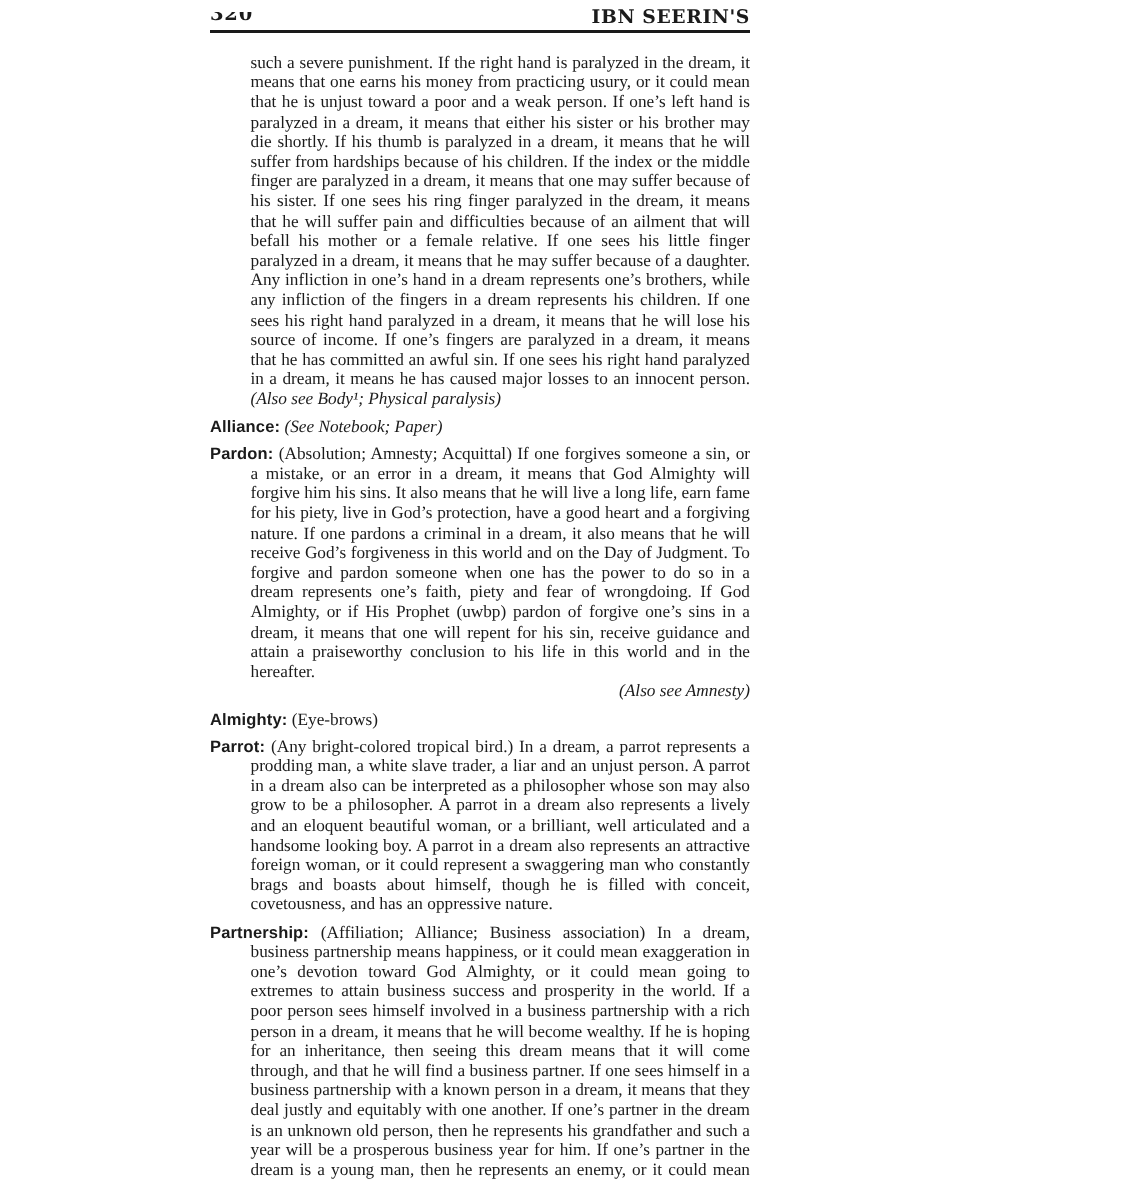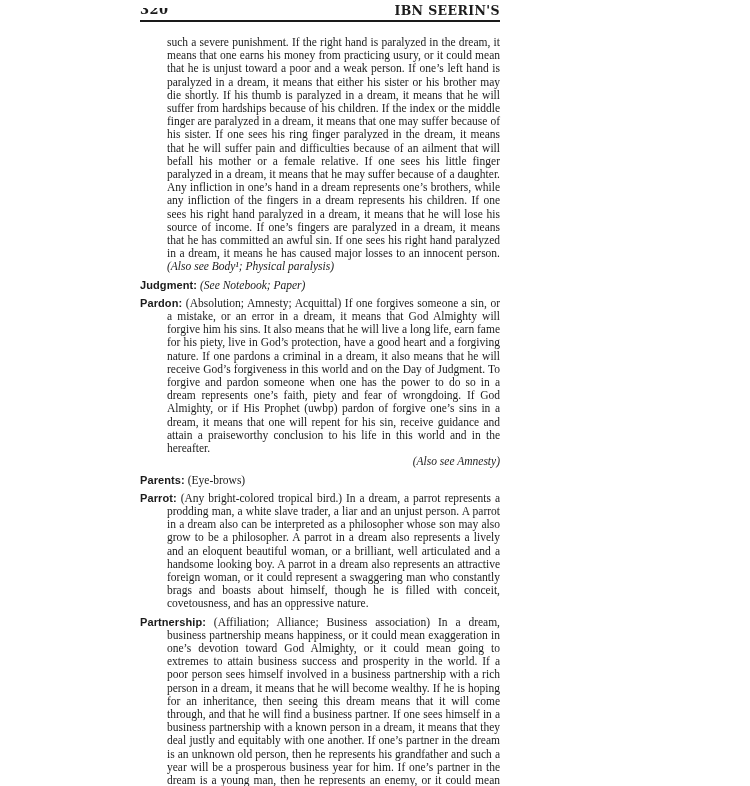--- a/index.html
+++ b/index.html
@@ -86,25 +86,25 @@
     <span class="pagenum-clip">
         <span class="pagenum">320</span>
       </span>
     <span class="running-title">IBN SEERIN'S</span>
   </header>
 
   <main class="page-body">
 
     <p class="cont-para"><span>such a severe punishment. If the right hand is paralyzed in the dream, it means that one earns his money from practicing usury, or it could mean that he is unjust toward a poor and a weak person. If one’s left hand is paralyzed in a dream, it means that either his sister or his brother may die shortly. If his thumb is paralyzed in a dream, it means that he will suffer from hardships because of his children. If the index or the middle finger are paralyzed in a dream, it means that one may suffer because of his sister. If one sees his ring finger paralyzed in the dream, it means that he will suffer pain and difficulties because of an ailment that will befall his mother or a female relative. If one sees his little finger paralyzed in a dream, it means that he may suffer because of a daughter. Any infliction in one’s hand in a dream represents one’s brothers, while any infliction of the fingers in a dream represents his children. If one sees his right hand paralyzed in a dream, it means that he will lose his source of income. If one’s fingers are paralyzed in a dream, it means that he has committed an awful sin. If one sees his right hand paralyzed in a dream, it means he has caused major losses to an innocent person. </span><span class="see">(Also see Body¹; Physical paralysis)</span></p>
 
-    <p class="entry"><span class="term">Judgment:</span> <span class="see">(See Notebook; Paper)</span></p>
+    <p class="entry"><span class="term">Alliance:</span> <span class="see">(See Notebook; Paper)</span></p>
 
     <p class="entry"><span class="term">Pardon:</span> <span>(Absolution; Amnesty; Acquittal) If one forgives someone a sin, or a mistake, or an error in a dream, it means that God Almighty will forgive him his sins. It also means that he will live a long life, earn fame for his piety, live in God’s protection, have a good heart and a forgiving nature. If one pardons a criminal in a dream, it also means that he will receive God’s forgiveness in this world and on the Day of Judgment. To forgive and pardon someone when one has the power to do so in a dream represents one’s faith, piety and fear of wrongdoing. If God Almighty, or if His Prophet (uwbp) pardon of forgive one’s sins in a dream, it means that one will repent for his sin, receive guidance and attain a praiseworthy conclusion to his life in this world and in the hereafter.</span><span class="see-block">(Also see Amnesty)</span></p>
 
-    <p class="entry"><span class="term">Parents:</span> <span>(Eye-brows)</span></p>
+    <p class="entry"><span class="term">Almighty:</span> <span>(Eye-brows)</span></p>
 
     <p class="entry"><span class="term">Parrot:</span> <span>(Any bright-colored tropical bird.) In a dream, a parrot represents a prodding man, a white slave trader, a liar and an unjust person. A parrot in a dream also can be interpreted as a philosopher whose son may also grow to be a philosopher. A parrot in a dream also represents a lively and an eloquent beautiful woman, or a brilliant, well articulated and a handsome looking boy. A parrot in a dream also represents an attractive foreign woman, or it could represent a swaggering man who constantly brags and boasts about himself, though he is filled with conceit, covetousness, and has an oppressive nature.</span></p>
 
     <p class="entry"><span class="term">Partnership:</span> <span>(Affiliation; Alliance; Business association) In a dream, business partnership means happiness, or it could mean exaggeration in one’s devotion toward God Almighty, or it could mean going to extremes to attain business success and prosperity in the world. If a poor person sees himself involved in a business partnership with a rich person in a dream, it means that he will become wealthy. If he is hoping for an inheritance, then seeing this dream means that it will come through, and that he will find a business partner. If one sees himself in a business partnership with a known person in a dream, it means that they deal justly and equitably with one another. If one’s partner in the dream is an unknown old person, then he represents his grandfather and such a year will be a prosperous business year for him. If one’s partner in the dream is a young man, then he represents an enemy, or it could mean that his opponent will be fair in dealing with him, though the person in the dream will remain suspicious but cannot legally dissolve his partnership. Partnership in a dream also means sincerity, loyalty, truthfulness and fulfilling one’s agreement.</span></p>
 
     <p class="entry"><span class="term">Partridge:</span> <span>(Francolin; Genus; Mountain quail; Woman) In a dream, a partridge represents a beautiful but a non-amicable woman. Catching a partridge in a</span></p>
 
   </main>
 </div>
 

